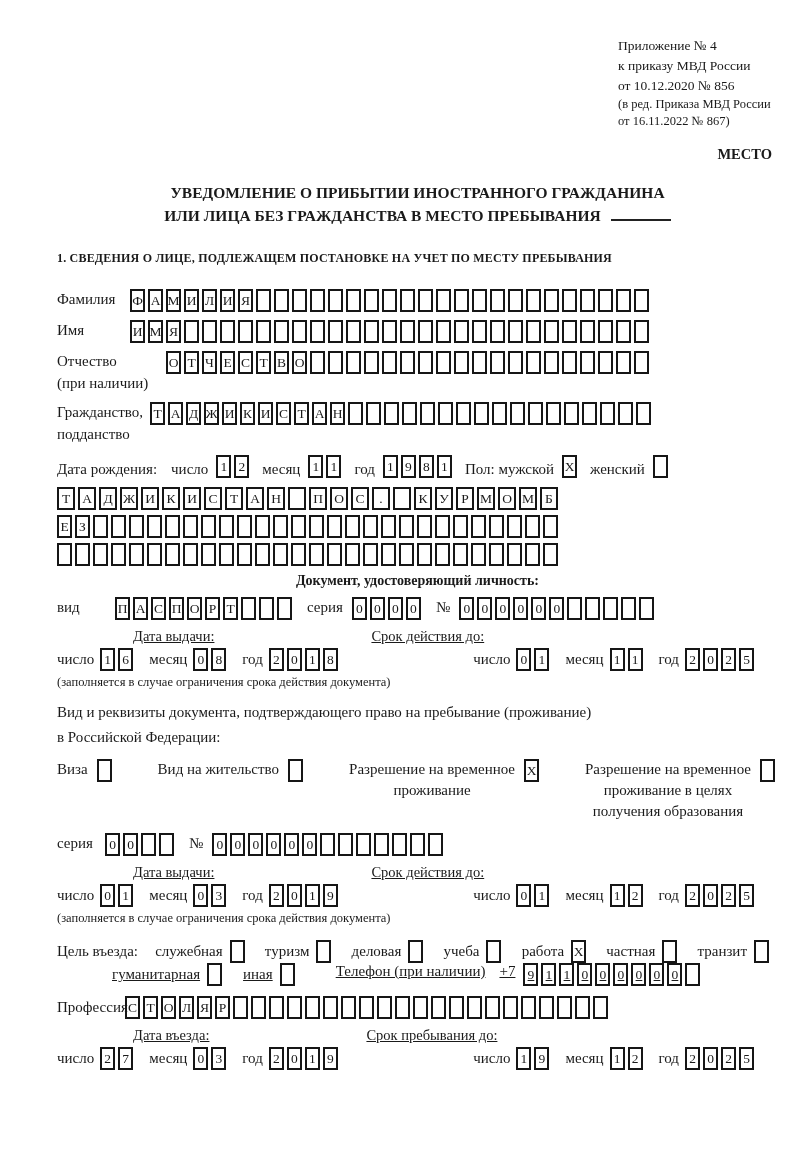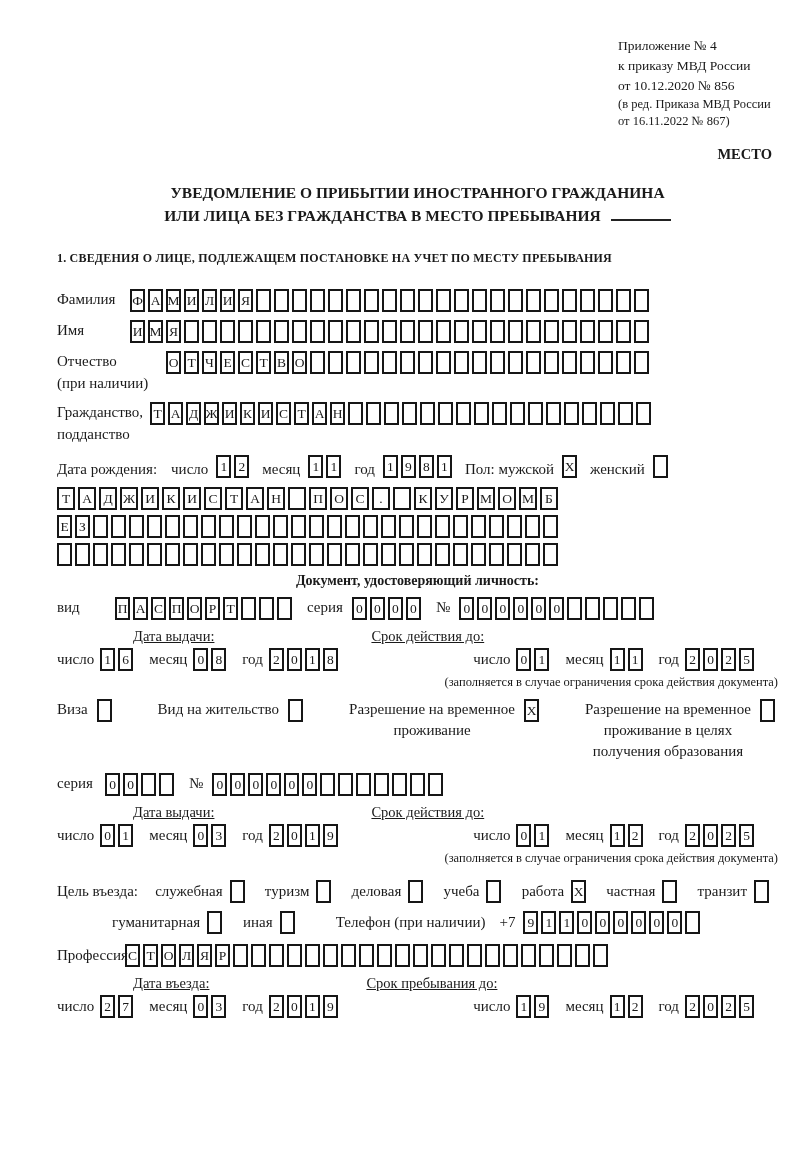--- a/index.html
+++ b/index.html
@@ -65,36 +65,36 @@
   .w-vid { width:58px; }
 
   
   .dates-header { display:flex; margin-top:8px; font-size:14.5px;text-decoration:underline; }
   .dh1 { margin-left:76px; }
   .dh2 { margin-left:157px; }
   .dates-row { display:flex; justify-content:space-between; align-items:center; margin-top:3px; max-width:700px; }
   .dgroup { display:inline-flex; align-items:center; }
   .dgroup .dlabel { margin-right:6px; }
   .dgroup .gap { margin-left:13px; }
-  .note-right { text-align:right; font-size:12.5px; margin-top:4px; }
+  .note-right { font-size:12.5px; margin-top:4px; }
 
   .intro { margin-top:10px; line-height:25px; }
 
   
   .res-opts { display:flex; justify-content:space-between; align-items:flex-start; margin-top:9px; max-width:721px; }
   .opt { display:flex; align-items:flex-start;font-family:Liberation Serif, serif; }
   .opt .opt-label { line-height:21px; margin-right:9px; }
   .opt .center { text-align:center; }
   .opt .cell { margin-top:0; }
 
   
   .purpose-row { display:flex; justify-content:space-between; align-items:center; margin-top:14px; max-width:715px; }
   .pair { display:flex; align-items:center; }
   .pair .plabel { margin-right:7px; }
-  .purpose2 { display:flex; align-items:center; margin-top:8px; margin-left:55px; }
+  .purpose2 { display:flex; margin-top:0; margin-left:55px;text-decoration:underline; }
   .purpose2 .pair { margin-right:18px; }
   .phone-label { margin:0 14px 0 20px; }
   .phone-prefix { margin-right:8px; }
 
   .prof-row { display:flex; align-items:flex-start; margin-top:10px; }
   .w-prof { width:68px; }
 </style>
 </head>
 <body>
 
@@ -447,20 +447,24 @@
       <span class="boxrow">
           <span class="cell">2</span>
           <span class="cell">0</span>
           <span class="cell">2</span>
           <span class="cell">5</span>
         </span>
     </span>
   </div>
   <div class="note-right">(заполняется в случае ограничения срока действия документа)</div>
 
+  <div class="intro">
+    <div>Вид и реквизиты документа, подтверждающего право на пребывание (проживание)</div>
+    <div>в Российской Федерации:</div>
+  </div>
 
   <div class="res-opts">
     <span class="opt">
       <span class="opt-label">Виза</span>
       <span class="cell"></span>
     </span>
     <span class="opt">
       <span class="opt-label">Вид на жительство</span>
       <span class="cell"></span>
     </span>

